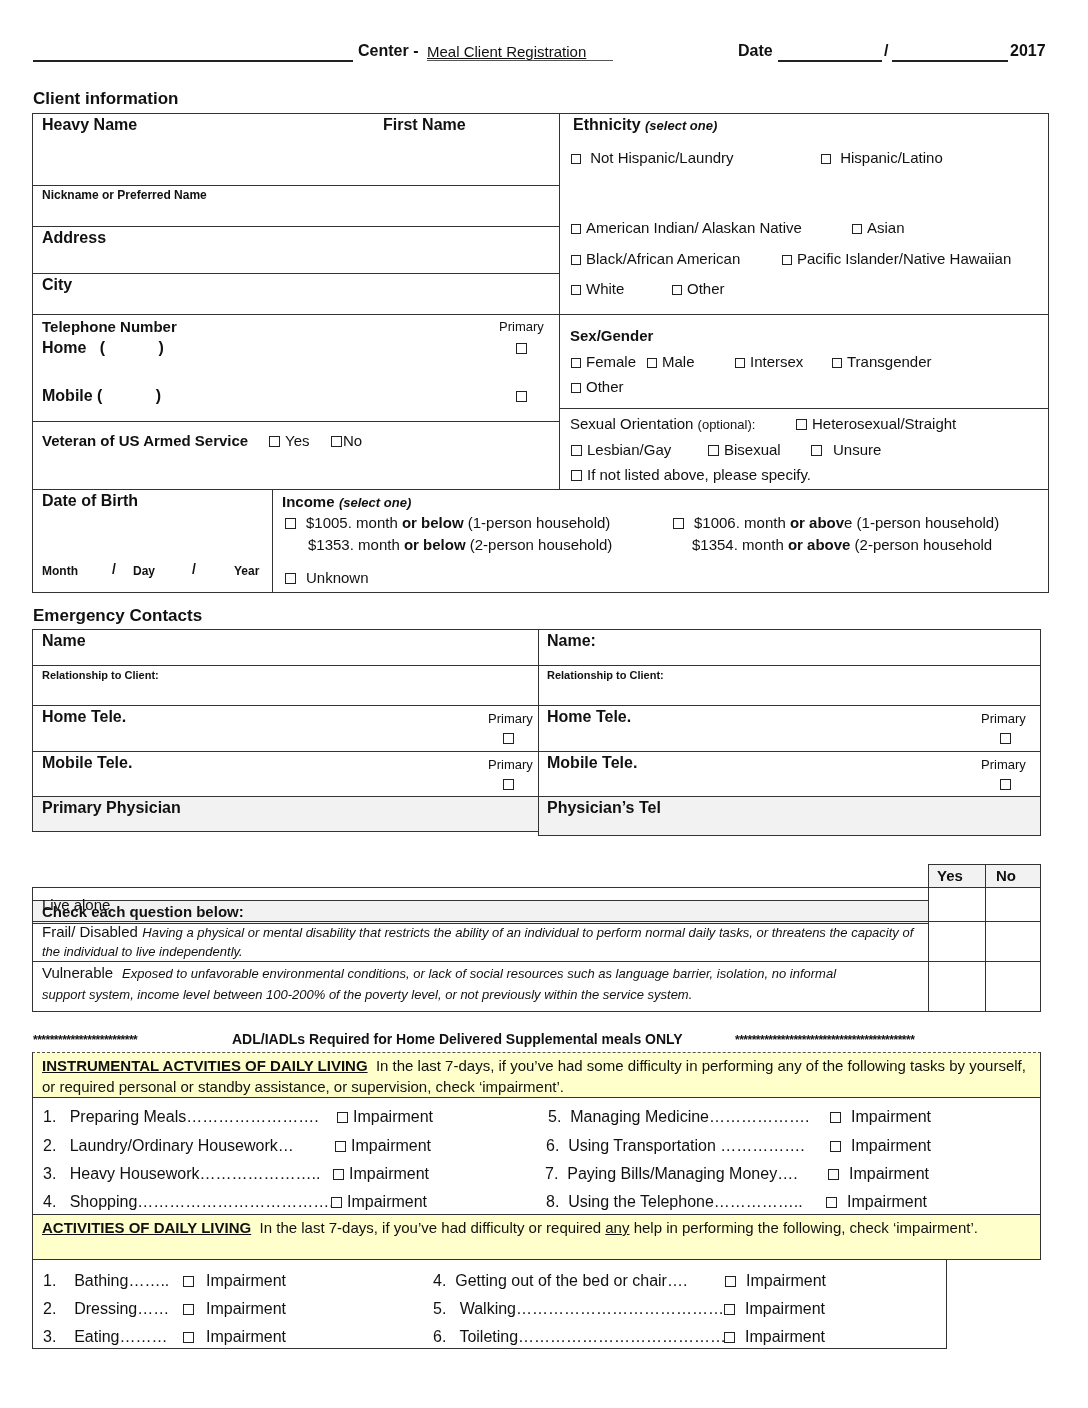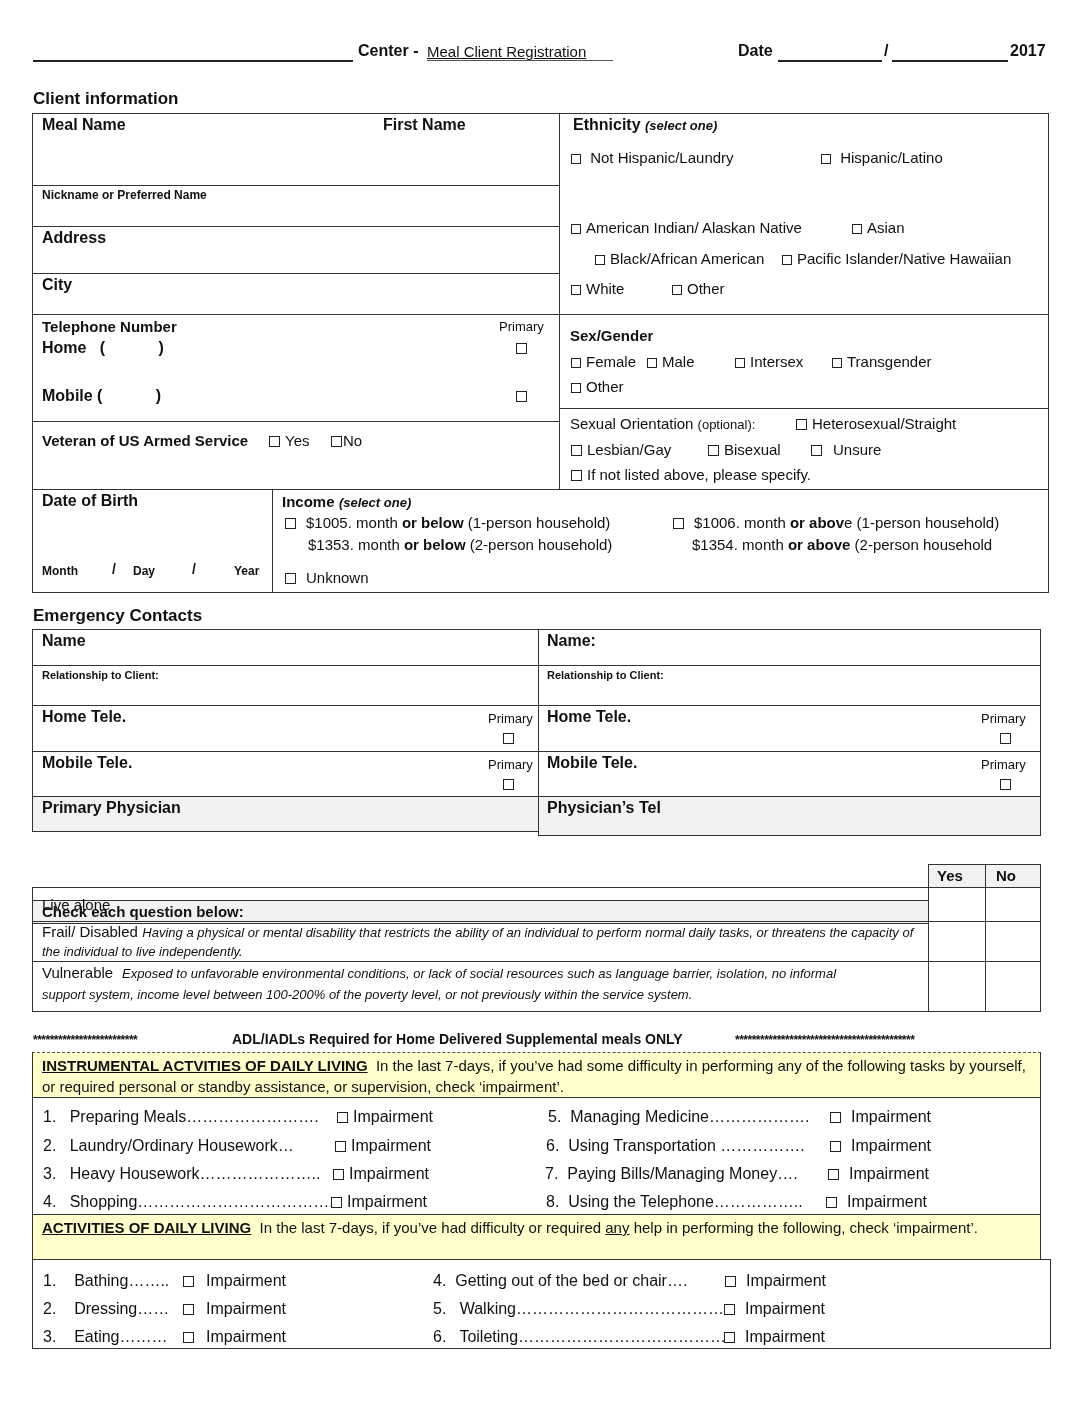--- a/index.html
+++ b/index.html
@@ -31,21 +31,21 @@
 <div class="line" style="left:427px;top:60px;width:186px;height:1px;background:#555;"></div>
 <div class="abs b f16" style="left:738px;top:42px;">Date</div>
 <div class="line" style="left:778px;top:60px;width:104px;height:1.5px;"></div>
 <div class="abs b f16" style="left:884px;top:42px;">/</div>
 <div class="line" style="left:892px;top:60px;width:116px;height:1.5px;"></div>
 <div class="abs b f16" style="left:1010px;top:42px;">2017</div>
 
 <div class="abs b" style="left:33px;top:89px;font-size:17px;">Client information</div>
 
 <div class="box" style="left:32px;top:113px;width:528px;height:73px;">
-  <span class="abs hdr" style="left:9px;top:2px;">Meal Name</span>
+  <span class="abs hdr" style="left:9px;top:2px;">Heavy Name</span>
   <span class="abs hdr" style="left:350px;top:2px;">First Name</span>
 </div>
 <div class="box" style="left:32px;top:185px;width:528px;height:42px;">
   <span class="abs b f12" style="left:9px;top:2px;">Nickname or Preferred Name</span>
 </div>
 <div class="box" style="left:32px;top:226px;width:528px;height:48px;">
   <span class="abs hdr" style="left:9px;top:2px;">Address</span>
 </div>
 <div class="box" style="left:32px;top:273px;width:528px;height:42px;">
   <span class="abs hdr" style="left:9px;top:2px;">City</span>
@@ -63,21 +63,21 @@
   <span class="abs f15" style="left:236px;top:10px;"><span class="cb"></span><span>Yes</span></span>
   <span class="abs f15" style="left:298px;top:10px;"><span class="cb" style="margin-right:1px;"></span><span>No</span></span>
 </div>
 
 <div class="box" style="left:559px;top:113px;width:490px;height:202px;">
   <span class="abs" style="left:13px;top:2px;"><span class="hdr">Ethnicity</span> <span class="b i f13">(select one)</span></span>
   <span class="abs f15" style="left:11px;top:35px;"><span class="cb cbs"></span> <span>Not Hispanic/Laundry</span></span>
   <span class="abs f15" style="left:261px;top:35px;"><span class="cb cbs"></span> <span>Hispanic/Latino</span></span>
   <span class="abs f15" style="left:11px;top:105px;"><span class="cb cbs"></span><span>American Indian/ Alaskan Native</span></span>
   <span class="abs f15" style="left:292px;top:105px;"><span class="cb cbs"></span><span>Asian</span></span>
-  <span class="abs f15" style="left:11px;top:136px;margin-left:24px;"><span class="cb cbs"></span><span>Black/African American</span></span>
+  <span class="abs f15" style="left:11px;top:136px;"><span class="cb cbs"></span><span>Black/African American</span></span>
   <span class="abs f15" style="left:222px;top:136px;"><span class="cb cbs"></span><span>Pacific Islander/Native Hawaiian</span></span>
   <span class="abs f15" style="left:11px;top:166px;"><span class="cb cbs"></span><span>White</span></span>
   <span class="abs f15" style="left:112px;top:166px;"><span class="cb cbs"></span><span>Other</span></span>
 </div>
 <div class="box" style="left:559px;top:314px;width:490px;height:95px;">
   <span class="abs b f15" style="left:10px;top:12px;">Sex/Gender</span>
   <span class="abs f15" style="left:11px;top:38px;"><span class="cb cbs"></span><span>Female</span></span>
   <span class="abs f15" style="left:87px;top:38px;"><span class="cb cbs"></span><span>Male</span></span>
   <span class="abs f15" style="left:175px;top:38px;"><span class="cb cbs"></span><span>Intersex</span></span>
   <span class="abs f15" style="left:272px;top:38px;"><span class="cb cbs"></span><span>Transgender</span></span>
@@ -205,21 +205,21 @@
   <span class="abs f16" style="left:797px;top:39px;"><span class="cb" style="margin-right:10px;"></span><span>Impairment</span></span>
   <span class="abs f16" style="left:512px;top:67px;white-space:pre;">7.  Paying Bills/Managing Money….</span>
   <span class="abs f16" style="left:795px;top:67px;"><span class="cb" style="margin-right:10px;"></span><span>Impairment</span></span>
   <span class="abs f16" style="left:513px;top:95px;white-space:pre;">8.  Using the Telephone……………..</span>
   <span class="abs f16" style="left:793px;top:95px;"><span class="cb" style="margin-right:10px;"></span><span>Impairment</span></span>
 </div>
 
 <div class="box yellow" style="left:32px;top:1214px;width:1009px;height:46px;">
   <div class="abs f15" style="left:9px;top:2px;width:960px;line-height:21px;"><span class="b u">ACTIVITIES OF DAILY LIVING</span><span style="white-space:pre-wrap;">  In the last 7-days, if you’ve had difficulty or required </span><span class="u">any</span><span> help in performing the following, check ‘impairment’.</span></div>
 </div>
-<div class="box" style="left:32px;top:1259px;width:1019px;height:90px;">
+<div class="box" style="left:32px;top:1259px;width:915px;height:90px;">
   <span class="abs f16" style="left:10px;top:12px;white-space:pre;">1.    Bathing……..</span>
   <span class="abs f16" style="left:150px;top:12px;"><span class="cb" style="margin-right:12px;"></span><span>Impairment</span></span>
   <span class="abs f16" style="left:10px;top:40px;white-space:pre;">2.    Dressing……</span>
   <span class="abs f16" style="left:150px;top:40px;"><span class="cb" style="margin-right:12px;"></span><span>Impairment</span></span>
   <span class="abs f16" style="left:10px;top:68px;white-space:pre;">3.    Eating………</span>
   <span class="abs f16" style="left:150px;top:68px;"><span class="cb" style="margin-right:12px;"></span><span>Impairment</span></span>
 
   <span class="abs f16" style="left:400px;top:12px;white-space:pre;">4.  Getting out of the bed or chair….</span>
   <span class="abs f16" style="left:692px;top:12px;"><span class="cb" style="margin-right:10px;"></span><span>Impairment</span></span>
   <span class="abs f16" style="left:400px;top:40px;white-space:pre;">5.   Walking…………………………………..</span>

